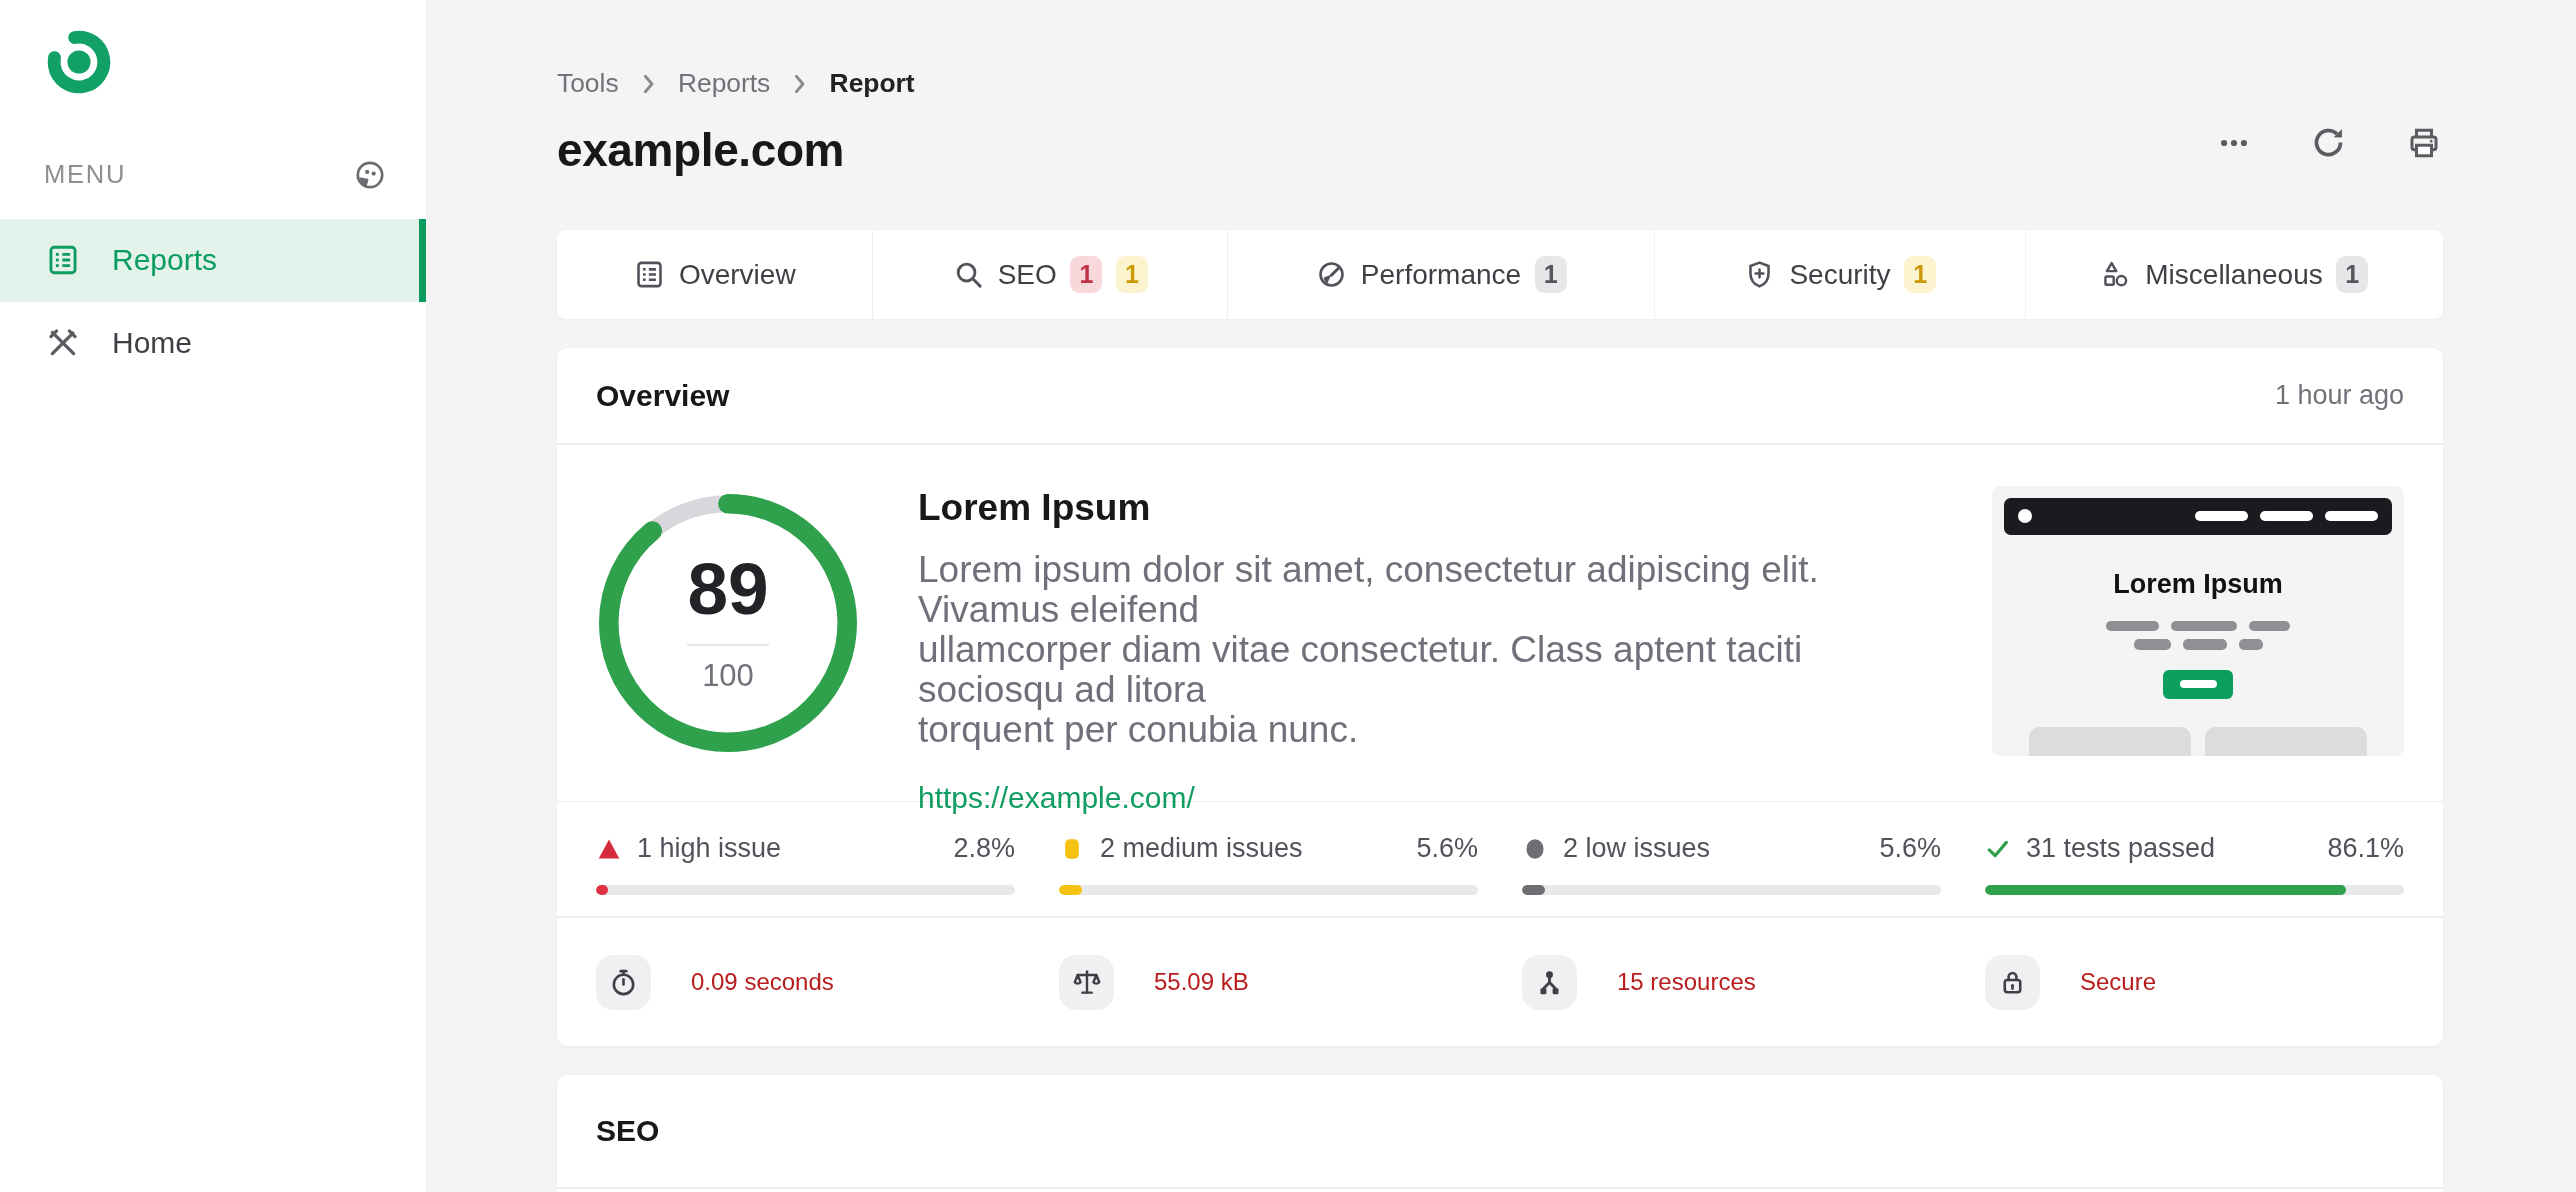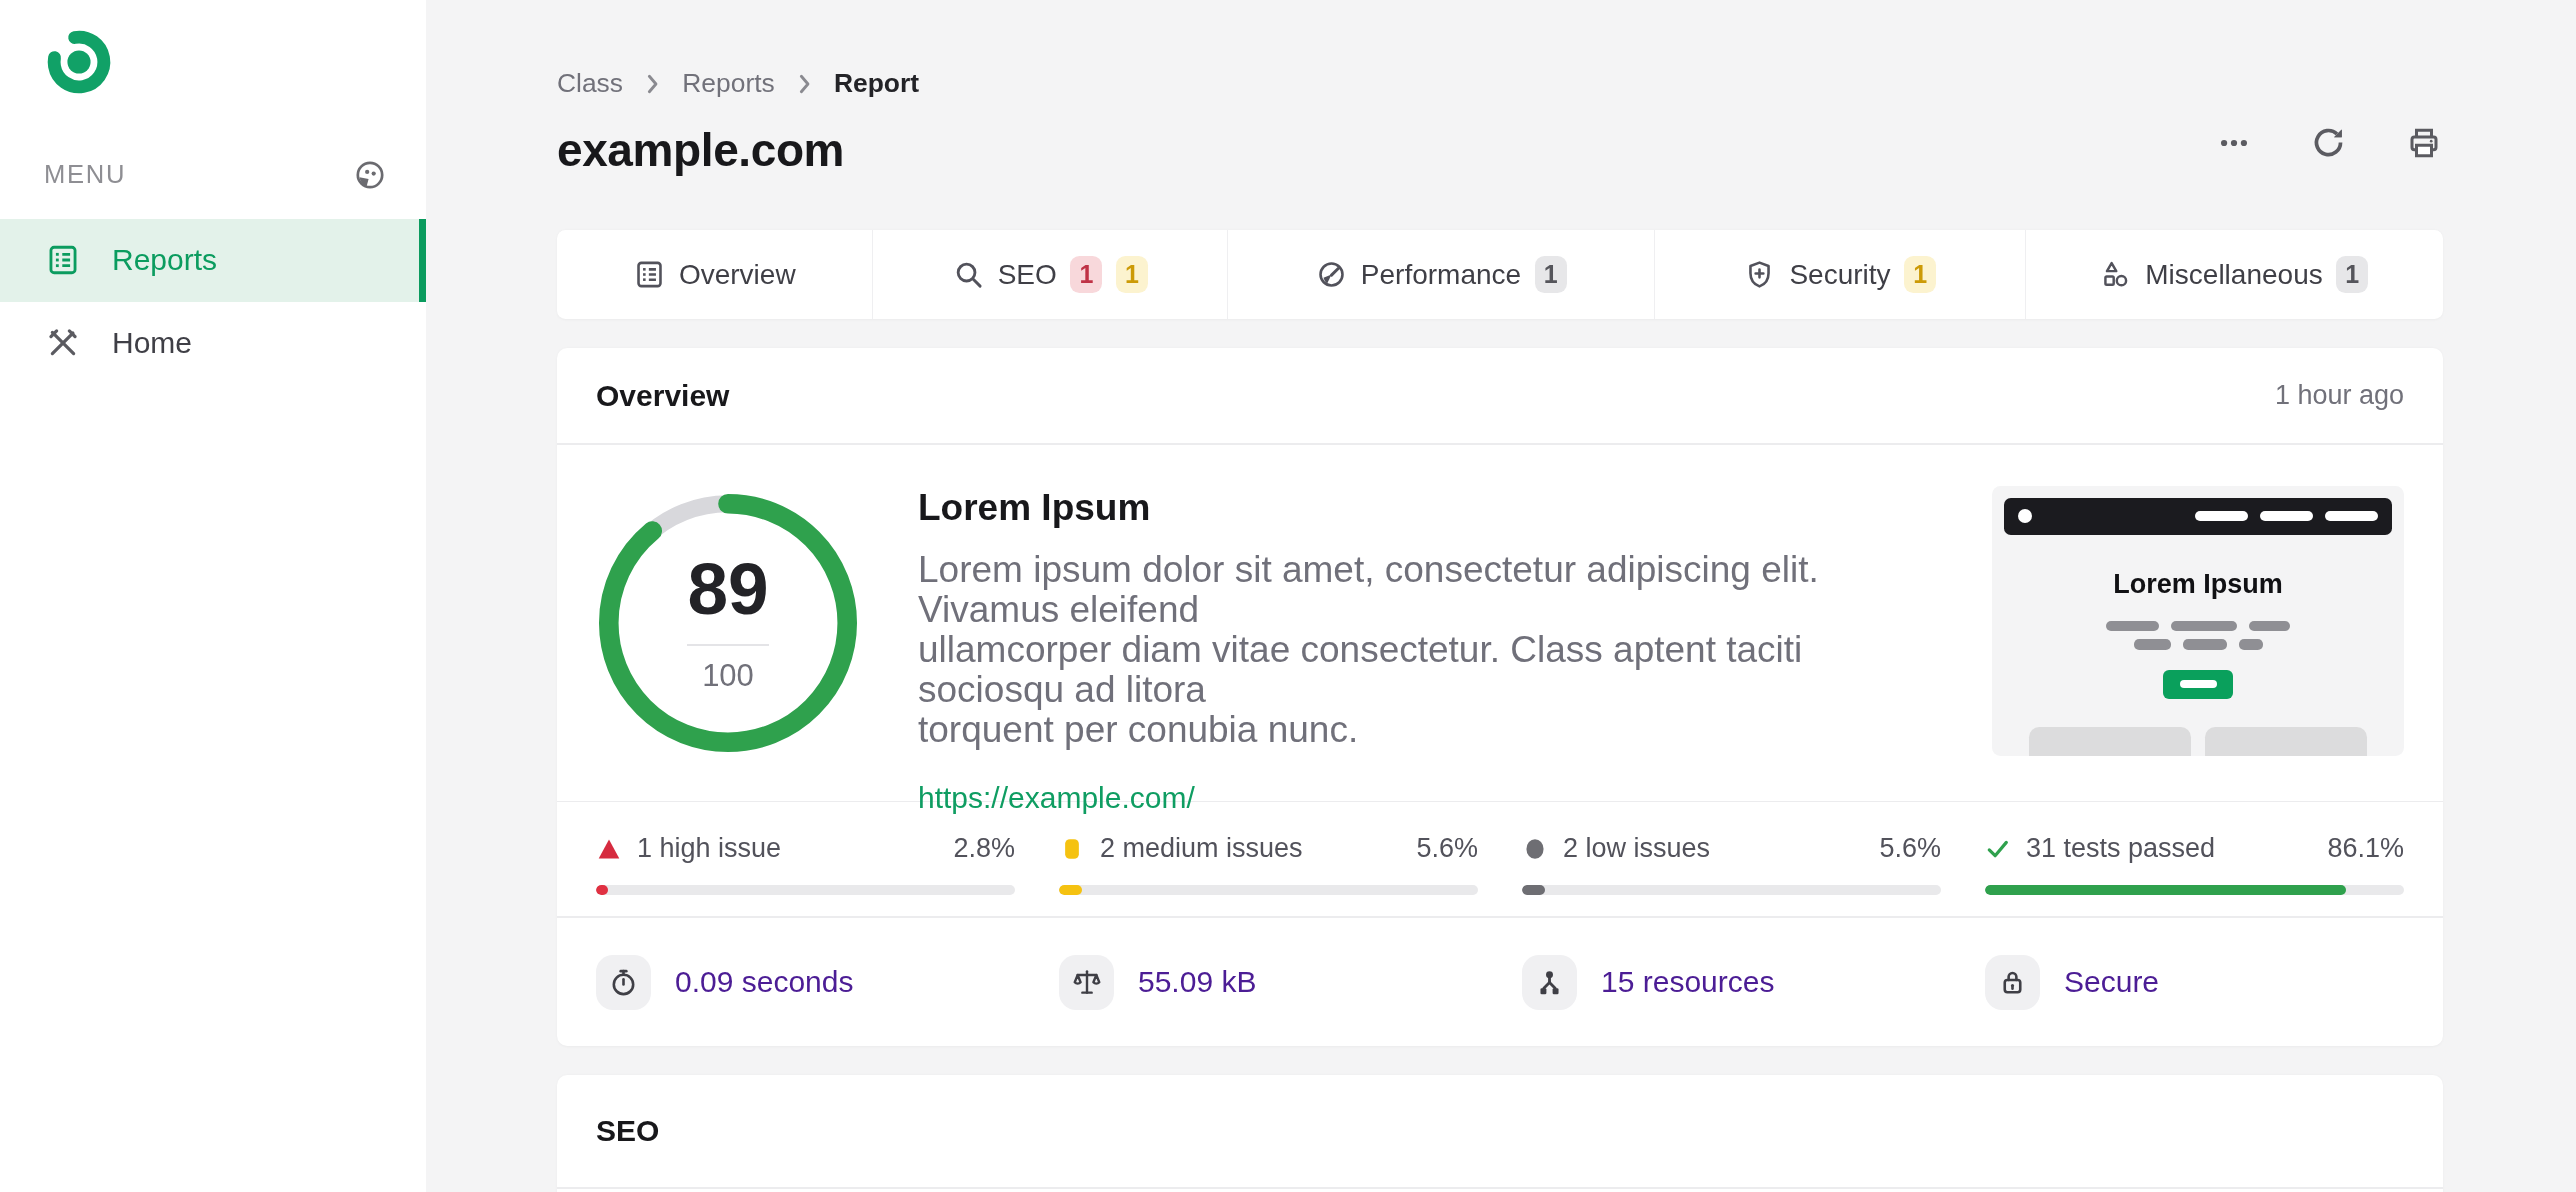--- a/index.html
+++ b/index.html
@@ -89,21 +89,21 @@
   .fill--high { background:#e03142; }
   .fill--medium { background:#f5c211; }
   .fill--low { background:#6e6e73; }
   .fill--passed { background:#2fa14d; }
   .sicon { width:25.6px; height:25.6px; display:flex; align-items:center; justify-content:center; }
 
   
   .metrics { height:128px; padding:0 39px; display:grid; grid-template-columns:repeat(4,1fr); column-gap:44px; align-items:center; }
   .metric { display:flex; align-items:center; gap:24px; }
   .metric-chip { width:55px; height:55px; border-radius:17px; background:#f0f0f2; display:flex; align-items:center; justify-content:center; color:#3f3f46; }
-  .metric-label { font-size:30px; font-weight:500; color:#4c1d95; }
+  .metric-label { font-size:24px; font-weight:500; color:#b91c1c;margin-left:16px; }
 
   .seo-card { height:187px; }
   .seo-header { height:112px; padding:0 39px; display:flex; align-items:center; }
   svg { display:block; }
 </style>
 </head>
 <body>
 
 <div class="app">
 
@@ -153,21 +153,21 @@
           </svg>
         </span>
         <span>Home</span>
       </div>
     </nav>
   </aside>
 
   <main class="main">
 
     <div class="breadcrumb">
-      <span>Class</span>
+      <span>Tools</span>
       <span class="crumb-sep">
         <svg width="15.3" height="22" viewBox="0 0 12 20" fill="none" stroke="#8a8a90" stroke-width="2.6" stroke-linecap="round" stroke-linejoin="round">
             <path d="M3 3l6 7-6 7"></path>
           </svg>
       </span>
       <span>Reports</span>
       <span class="crumb-sep">
         <svg width="15.3" height="22" viewBox="0 0 12 20" fill="none" stroke="#8a8a90" stroke-width="2.6" stroke-linecap="round" stroke-linejoin="round">
             <path d="M3 3l6 7-6 7"></path>
           </svg>

